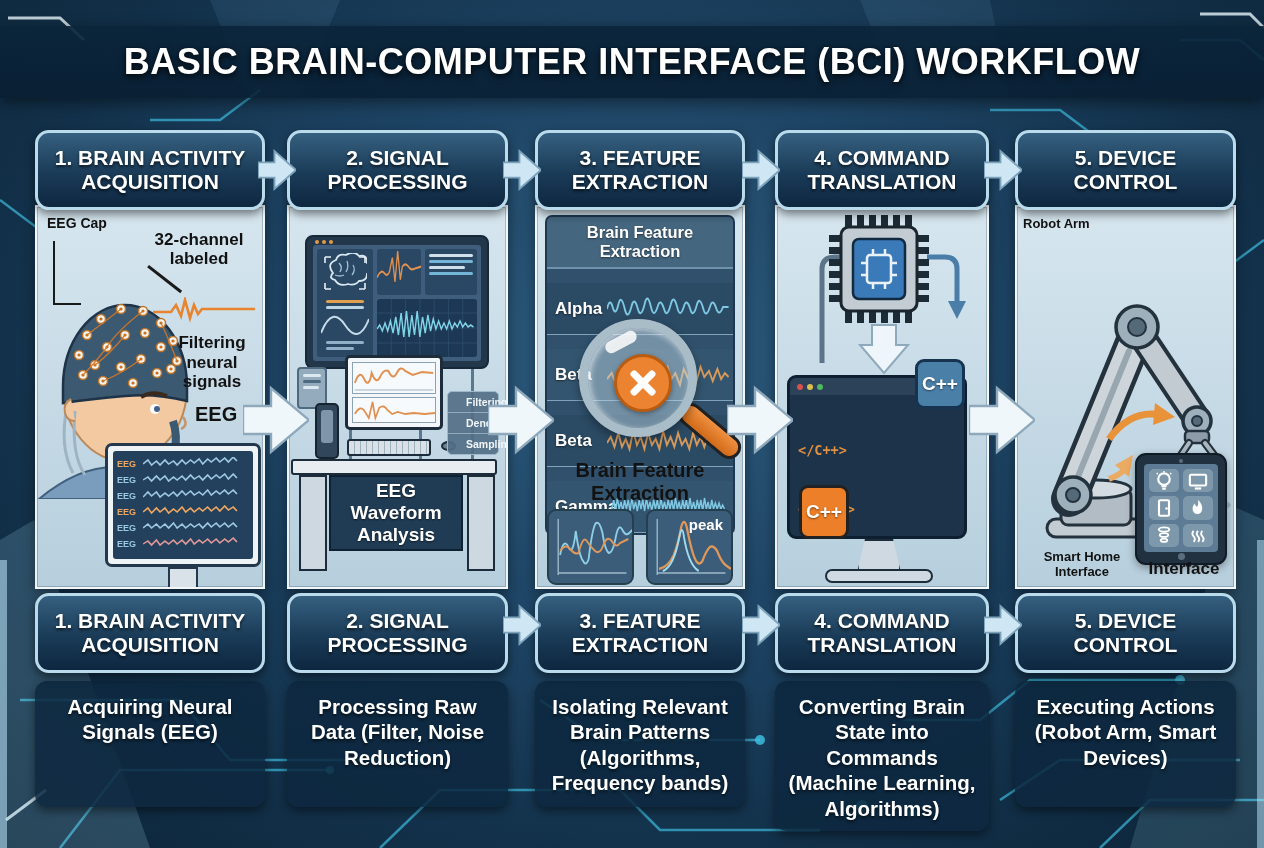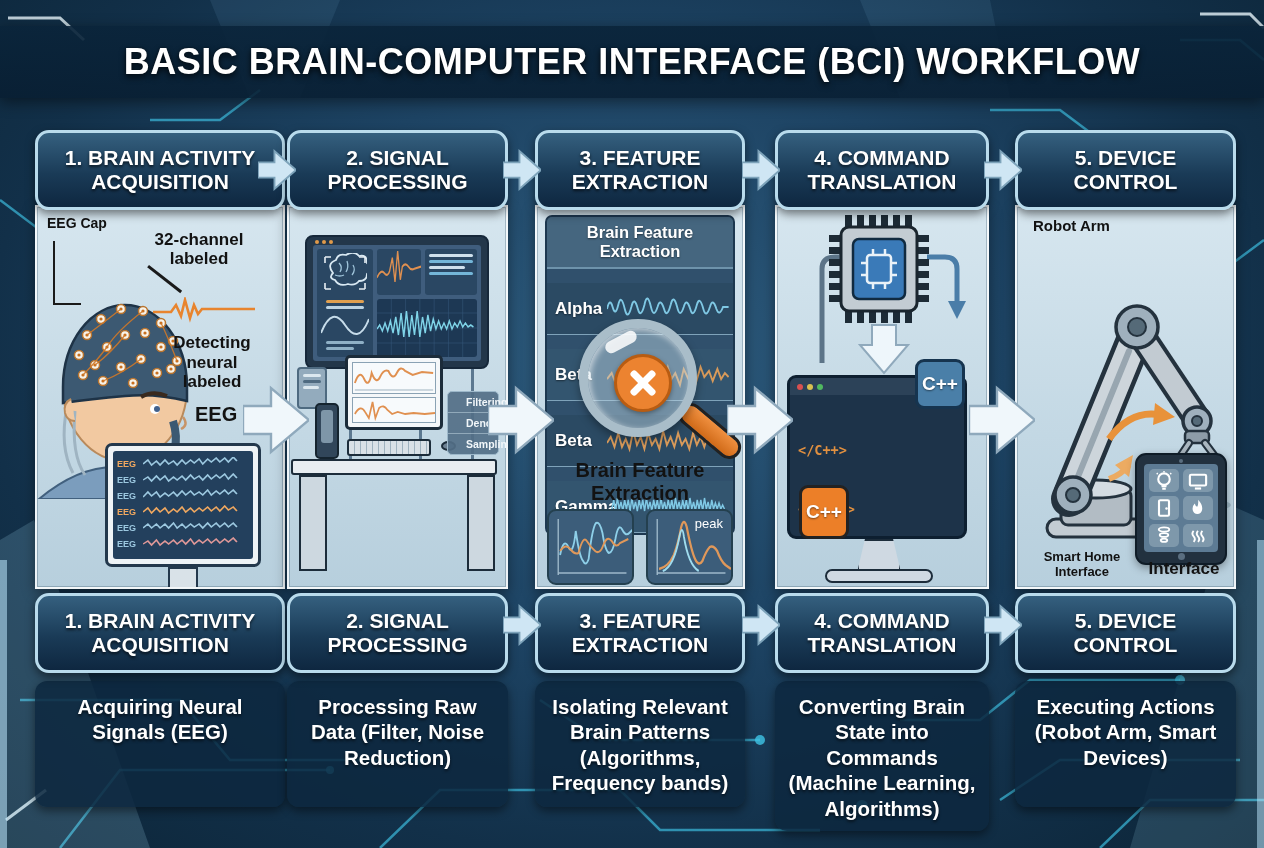--- a/index.html
+++ b/index.html
@@ -100,40 +100,40 @@
   .mag-glint{left:16px;top:8px;width:34px;height:12px;border-radius:10px;background:rgba(255,255,255,.85);transform:rotate(-28deg);}
   .mag-x{left:26px;top:26px;width:58px;height:58px;border-radius:50%;background:#ec8330;border:3px solid #b85c12;box-shadow:0 2px 5px rgba(0,0,0,.35);}
   .mag-x i{position:absolute;left:50%;top:50%;width:7px;height:32px;background:#fff;border-radius:3px;}
   .mag-x i:first-child{transform:translate(-50%,-50%) rotate(45deg);}
   .mag-x i:last-child{transform:translate(-50%,-50%) rotate(-45deg);}
   .mag-handle{left:136px;top:212px;width:74px;height:24px;background:linear-gradient(180deg,#f09040,#d06a18);
     border:3px solid #222;border-radius:13px;transform:rotate(40deg);z-index:7;}
   .feat-caption{left:0;top:252px;width:100%;text-align:center;font-size:20px;font-weight:bold;color:#121212;line-height:1.15;}
   .thumbs{left:10px;top:302px;width:calc(100% - 20px);display:flex;gap:12px;}
   .thumb{flex:1;height:76px;background:#3c5d7a;border:2px solid #24404f;border-radius:9px;position:relative;overflow:hidden;}
-  .peak-lab{position:absolute;top:5px;right:8px;color:#fff;font-weight:normal;font-size:13px;}
+  .peak-lab{position:absolute;top:5px;right:8px;color:#fff;font-weight:bold;font-size:15px;}
 
   
   .code-win{left:10px;top:168px;width:180px;height:164px;background:#1d3349;border:3px solid #0d1f30;
     border-radius:9px;z-index:5;overflow:hidden;}
   .code-bar{height:17px;background:#2c4258;display:flex;align-items:center;gap:4px;padding:0 7px;}
   .code-bar i{width:6px;height:6px;border-radius:50%;display:block;}
   .code-body{padding:7px 8px;font-family:"DejaVu Sans Mono","Liberation Mono",monospace;
     font-size:13.5px;font-weight:bold;line-height:1.45;white-space:pre;}
   .cl-or{color:#e09040;}
   .badge{position:absolute;color:#fff;font-weight:bold;font-size:19px;display:flex;align-items:center;justify-content:center;
     border-radius:9px;z-index:7;text-shadow:0 1px 2px rgba(0,0,0,.5);}
   .badge.blue{right:22px;top:152px;width:50px;height:50px;background:#4a7fa8;border:3px solid #16344f;}
   .badge.orange{left:22px;top:278px;width:50px;height:54px;background:#ec7f28;border:3px solid #222;}
   .mon4-neck{left:80px;top:332px;width:44px;height:34px;background:#cfd9e2;border:2.5px solid #1c2c3a;z-index:4;
     clip-path:polygon(18% 0,82% 0,100% 100%,0 100%);}
   .mon4-base{left:48px;top:362px;width:108px;height:14px;background:#cfd9e2;border:2.5px solid #1c2c3a;border-radius:7px;z-index:4;}
 
   
-  .lab-robot{left:16px;top:10px;font-size:15px;line-height:1.15;z-index:6;}
+  .lab-robot{left:6px;top:10px;font-size:13px;line-height:1.15;z-index:6;}
   .tablet{left:118px;top:246px;width:92px;height:112px;background:#22313f;border-radius:11px;border:2px solid #0f1c27;
     padding:9px 7px 11px;z-index:6;box-shadow:0 3px 8px rgba(0,0,0,.35);}
   .tablet::before{content:"";position:absolute;top:3.5px;left:50%;width:4px;height:4px;margin-left:-2px;border-radius:50%;background:#5a6e80;}
   .tablet::after{content:"";position:absolute;bottom:3px;left:50%;width:7px;height:7px;margin-left:-3.5px;border-radius:50%;background:#5a6e80;}
   .tab-screen{width:100%;height:100%;background:#5d7b94;border-radius:4px;padding:5px;
     display:grid;grid-template-columns:1fr 1fr;grid-template-rows:1fr 1fr 1fr;gap:4px;}
   .tab-cell{background:#7e98ab;border-radius:5px;display:flex;align-items:center;justify-content:center;}
   .lab-smart{left:6px;top:343px;width:118px;text-align:center;font-size:13px;line-height:1.15;z-index:7;}
   .lab-iface{left:124px;top:352px;width:86px;text-align:center;font-size:17px;z-index:7;}
 </style>
@@ -175,21 +175,21 @@
     <polygon points="210,0 340,0 300,98 250,98" fill="rgba(140,200,235,0.10)"></polygon>
     <polygon points="860,0 990,0 1010,98 900,98" fill="rgba(140,200,235,0.10)"></polygon>
     <rect x="0" y="560" width="7" height="288" fill="#bfeaff" opacity="0.55"></rect>
     <rect x="1257" y="540" width="7" height="308" fill="#bfeaff" opacity="0.5"></rect>
   </svg>
 
   <div class="title-band">
     <h1>BASIC BRAIN-COMPUTER INTERFACE (BCI) WORKFLOW</h1>
   </div>
 
-  <div class="col" style="left:35px;width:250px;">
+  <div class="col" style="left:35px;width:230px;">
     <div class="hdr">1. BRAIN ACTIVITY ACQUISITION</div>
     <div class="panel">
 
       <svg class="abs" style="left:0;top:42px;" width="156" height="250" viewBox="0 0 156 250">
         <path d="M2 250 Q50 210 96 220 Q138 226 150 250 Z" fill="#7b9dbd" stroke="#41607e" stroke-width="2"></path>
         <rect x="72" y="198" width="42" height="32" fill="#eebd92" stroke="#b98a5c" stroke-width="1.5"></rect>
         <ellipse cx="88" cy="138" rx="62" ry="74" fill="#f2c9a1" stroke="#b98a5c" stroke-width="2"></ellipse>
         <path d="M26 138 A62 82 0 0 1 150 138 L150 152 Q118 144 88 147 Q54 150 26 154 Z" fill="#3c5972" stroke="#1e3347" stroke-width="2.5"></path>
         <path d="M136 172 Q146 204 122 222" stroke="#3c5972" stroke-width="8" fill="none"></path>
         <ellipse cx="118" cy="224" rx="12" ry="7" fill="#3c5972"></ellipse>
@@ -253,21 +253,21 @@
 
       <div class="abs small-label lab-eegcap">EEG Cap</div>
       <div class="abs bracket"></div>
       <div class="abs small-label lab-chan">32-channel labeled</div>
       <div class="abs diag-line"></div>
 
       <svg class="abs" style="left:116px;top:90px;" width="106" height="28" viewBox="0 0 106 28">
         <path d="M0 15 h18 l5 -7 5 11 4 -16 5 18 4 -13 4 9 4 -5 h53" stroke="#e8842e" stroke-width="2.6" fill="none"></path>
       </svg>
 
-      <div class="abs small-label lab-detect">Detecting neural labeled</div>
+      <div class="abs small-label lab-detect">Filtering neural signals</div>
       <div class="abs small-label lab-eeg">EEG</div>
 
       <div class="abs monitor1">
         <div class="mon1-frame">
           <div class="mon1-screen">
             <div class="eeg-row">
               <span style="color:#f0a860">EEG</span>
               <svg width="100" height="14" viewBox="0 0 82 14" preserveAspectRatio="none">
                   <path d="M0 7 l4 -4 3 5 4 -4 3 4 4 -5 3 4 4 -3 3 4 4 -5 3 4 4 -4 3 3 4 -4 3 5 4 -5 3 3 4 -4 3 4 4 -4 3 4 4 -5 3 4" stroke="#9cc8e0" stroke-width="1.4" fill="none"></path>
                 </svg>
@@ -396,20 +396,23 @@
         <div>Filtering</div>
         <div>Denoising</div>
         <div>Sampling</div>
       </div>
 
       <div class="abs kbd"></div>
       <div class="abs mouse"></div>
       <div class="abs desk-surface"></div>
       <div class="abs desk-leg" style="left:10px;"></div>
       <div class="abs desk-leg" style="left:178px;"></div>
+      <div class="abs desk-front">
+        <span>EEG Waveform Analysis</span>
+      </div>
     </div>
     <div class="hdr bottom">2. SIGNAL PROCESSING</div>
     <div class="desc">Processing Raw Data (Filter, Noise Reduction)</div>
   </div>
 
   <div class="col" style="left:535px;width:210px;">
     <div class="hdr">3. FEATURE EXTRACTION</div>
     <div class="panel">
 
       <div class="abs feat-panel">

